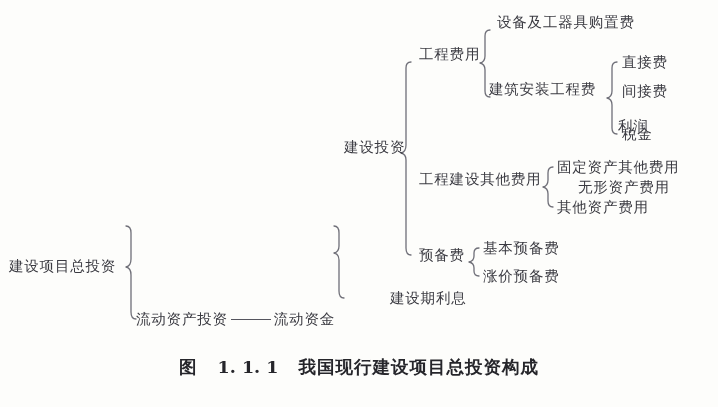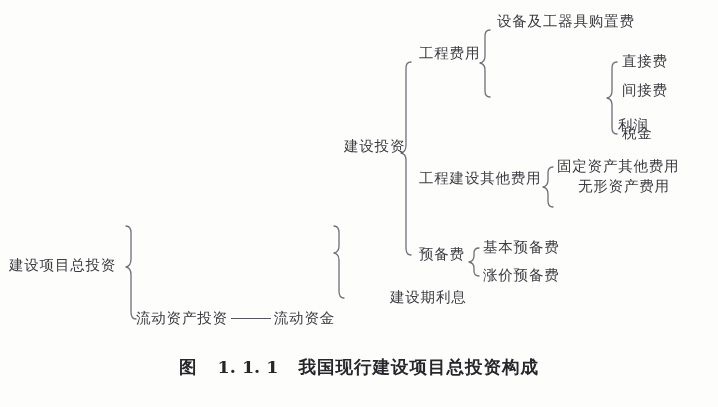--- a/index.html
+++ b/index.html
@@ -23,21 +23,21 @@
     height: 407px;
     pointer-events: none;
   }
   .node {
     position: absolute;
     white-space: nowrap;
     color: #3b3b42;
     font-size: 14.5px;
     line-height: 17px;
     letter-spacing: 0.8px;
-    font-family: Liberation Mono, monospace;
+    font-family: Liberation Serif, serif;
   }
   .node.lvl-root { font-size: 14.5px; text-align: center; }
   .caption {
     position: absolute;
     left: 0;
     top: 355px;
     width: 718px;
     text-align: center;
     color: #26262b;
     font-size: 17.5px;
@@ -96,25 +96,27 @@
   <div class="node" style="left:344px; top:290px;margin-left:46px;">建设期利息</div>
 
   <div class="node" style="left:419px; top:46px;">工程费用</div>
 
   <div class="node" style="left:419px; top:171px;">工程建设其他费用</div>
 
   <div class="node" style="left:419px; top:247px;">预备费</div>
 
   <div class="node" style="left:497px; top:14px;">设备及工器具购置费</div>
 
+  <div class="node" style="left:489px; top:81px;">建筑安装工程费</div>
 
   <div class="node" style="left:557px; top:159px;">固定资产其他费用</div>
 
   <div class="node" style="left:557px; top:179px;margin-left:21px;">无形资产费用</div>
 
+  <div class="node" style="left:557px; top:199px;">其他资产费用</div>
 
   <div class="node" style="left:483px; top:240px;">基本预备费</div>
 
   <div class="node" style="left:483px; top:268px;">涨价预备费</div>
 
   <div class="node" style="left:622px; top:54px;">直接费</div>
 
   <div class="node" style="left:622px; top:83px;">间接费</div>
 
   <div class="node" style="left:618px; top:111px;margin-top:7px;">利润</div>

